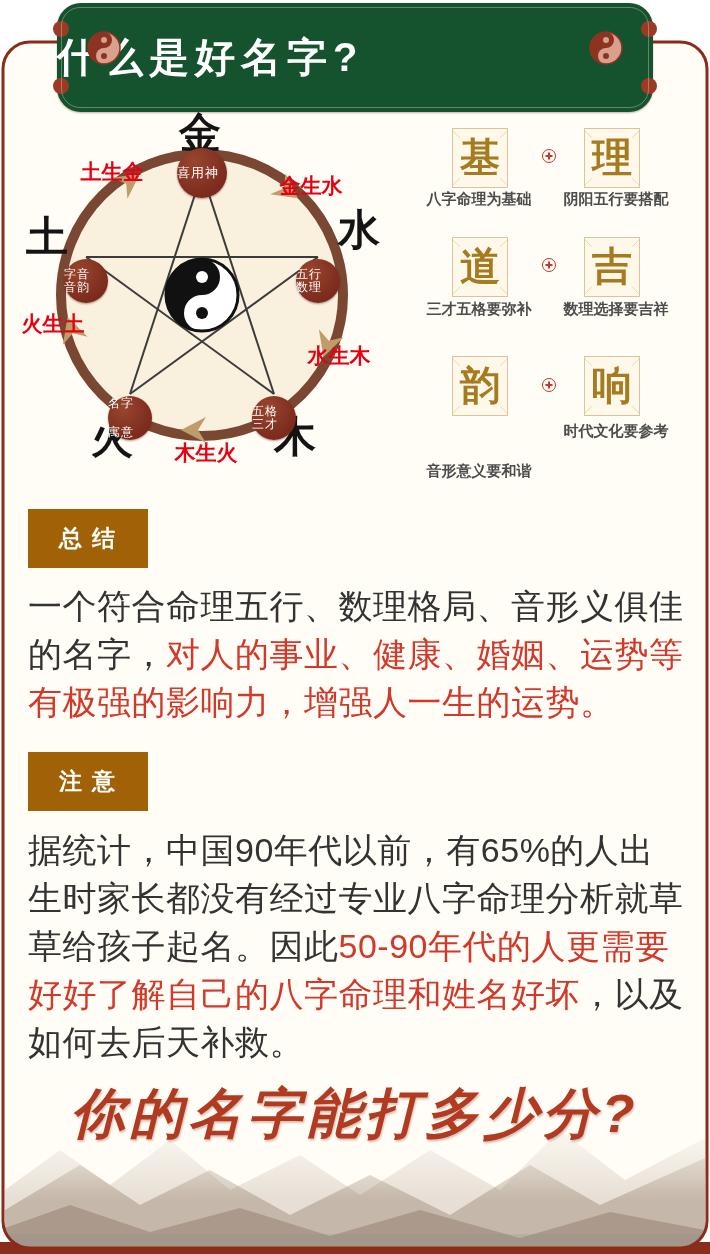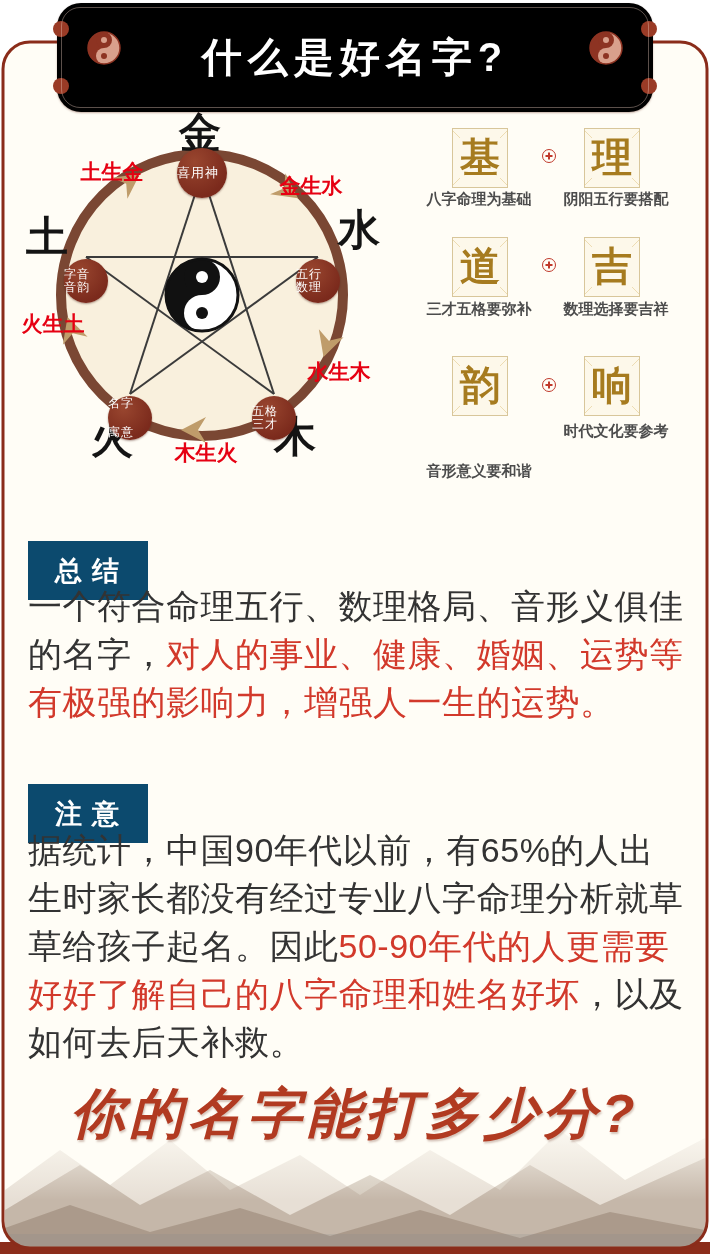--- a/index.html
+++ b/index.html
@@ -1,21 +1,21 @@
 <!DOCTYPE html>
 <html><head>
 <meta charset="utf-8">
 <style>
   html,body{margin:0;padding:0;background:#ffffff;}
   body{font-family:"Liberation Sans",sans-serif;}
   .page{position:relative;width:710px;height:1254px;margin:0 auto;background:#ffffff;overflow:hidden;}
   .abs{position:absolute;}
   
-  .banner{position:absolute;left:57px;top:3px;width:596px;height:109px;background:#000000;
-          border-radius:24px;z-index:3;display:flex;align-items:center;justify-content:center;
+  .banner{position:absolute;left:57px;top:3px;width:596px;height:109px;background:#14532d;
+          border-radius:24px;z-index:3;display:flex;align-items:center;justify-content:flex-start;
           box-shadow:0 1px 2px rgba(90,30,15,.35);}
   .banner::after{content:"";position:absolute;inset:4px;border:1px solid rgba(243,210,196,.38);border-radius:19px;pointer-events:none;}
   .lobe{position:absolute;width:16px;height:16px;border-radius:50%;background:#9a3b26;}
   .banner-title{color:#ffffff;font-size:40px;font-weight:bold;letter-spacing:6px;text-align:center;}
   .yy{position:absolute;top:27px;width:36px;height:36px;}
   
   .wheel{position:absolute;left:15px;top:95px;width:380px;height:400px;z-index:1;}
   .wheel svg{position:absolute;left:0;top:0;}
   .el-char{position:absolute;width:48px;height:48px;font-family:"Liberation Serif",serif;
            font-weight:bold;font-size:42px;color:#141414;text-align:center;line-height:48px;}
@@ -35,23 +35,23 @@
           linear-gradient(45deg, transparent 49.4%, #eddcb2 49.4%, #eddcb2 50.6%, transparent 50.6%),
           linear-gradient(135deg, transparent 49.4%, #eddcb2 49.4%, #eddcb2 50.6%, transparent 50.6%);}
   .pchar{font-family:"Liberation Serif",serif;font-size:40px;font-weight:bold;color:#a67b1f;
          background:#fdf8ea;padding:0 2px;line-height:1;}
   .pcap{position:absolute;width:170px;text-align:center;font-size:15px;font-weight:bold;color:#4c4c4c;}
   .plus-icon{position:absolute;width:14px;height:14px;border:1.5px solid #c0392b;border-radius:50%;box-sizing:border-box;}
   .plus-icon::before,.plus-icon::after{content:"";position:absolute;background:#c0392b;left:50%;top:50%;}
   .plus-icon::before{width:7px;height:2px;transform:translate(-50%,-50%);}
   .plus-icon::after{width:2px;height:7px;transform:translate(-50%,-50%);}
   
-  .section-label{position:absolute;left:28px;width:120px;height:59px;background:#0c4a6e;color:#ffffff;
-                 font-size:27px;font-weight:bold;letter-spacing:10px;display:flex;align-items:center;
-                 justify-content:center;padding-left:8px;box-sizing:border-box;z-index:1;margin-top:32px;}
+  .section-label{position:absolute;left:28px;width:120px;height:59px;background:#a16207;color:#ffffff;
+                 font-size:23px;font-weight:bold;letter-spacing:10px;display:flex;align-items:center;
+                 justify-content:center;padding-left:8px;box-sizing:border-box;z-index:1;}
   .para{position:absolute;left:28px;width:658px;font-size:34px;line-height:48px;color:#333333;
         font-weight:500;letter-spacing:.5px;z-index:1;}
   .red{color:#d2392b;}
   .slogan{position:absolute;left:0;top:1078px;width:710px;text-align:center;z-index:2;
           font-family:Liberation Sans, sans-serif;font-style:italic;font-weight:bold;
           font-size:54px;letter-spacing:5px;color:#b13a21;text-shadow:1px 2px 2px rgba(90,30,10,.25);}
 </style>
 </head>
 <body>
 
@@ -135,21 +135,21 @@
     </svg>
 
     <div class="el-char" style="left:161px;top:14px;">金</div>
     <div class="el-char" style="left:320px;top:111px;">水</div>
     <div class="el-char" style="left:256px;top:318px;">木</div>
     <div class="el-char" style="left:73px;top:319px;">火</div>
     <div class="el-char" style="left:8px;top:118px;">土</div>
 
     <div class="rel-label" style="left:42px;top:63px;">土生金</div>
     <div class="rel-label" style="left:241px;top:77px;">金生水</div>
-    <div class="rel-label" style="left:269px;top:263px;">水生木</div>
+    <div class="rel-label" style="left:269px;top:247px;">水生木</div>
     <div class="rel-label" style="left:136px;top:344px;">木生火</div>
     <div class="rel-label" style="left:-17px;top:215px;">火生土</div>
 
     <div class="node node-lg" style="left:162px;top:53px;">
       <span>喜用神</span>
     </div>
     <div class="node node-sm" style="left:281px;top:140px;">
       <span>五行</span>
         <span>数理</span>
     </div>

